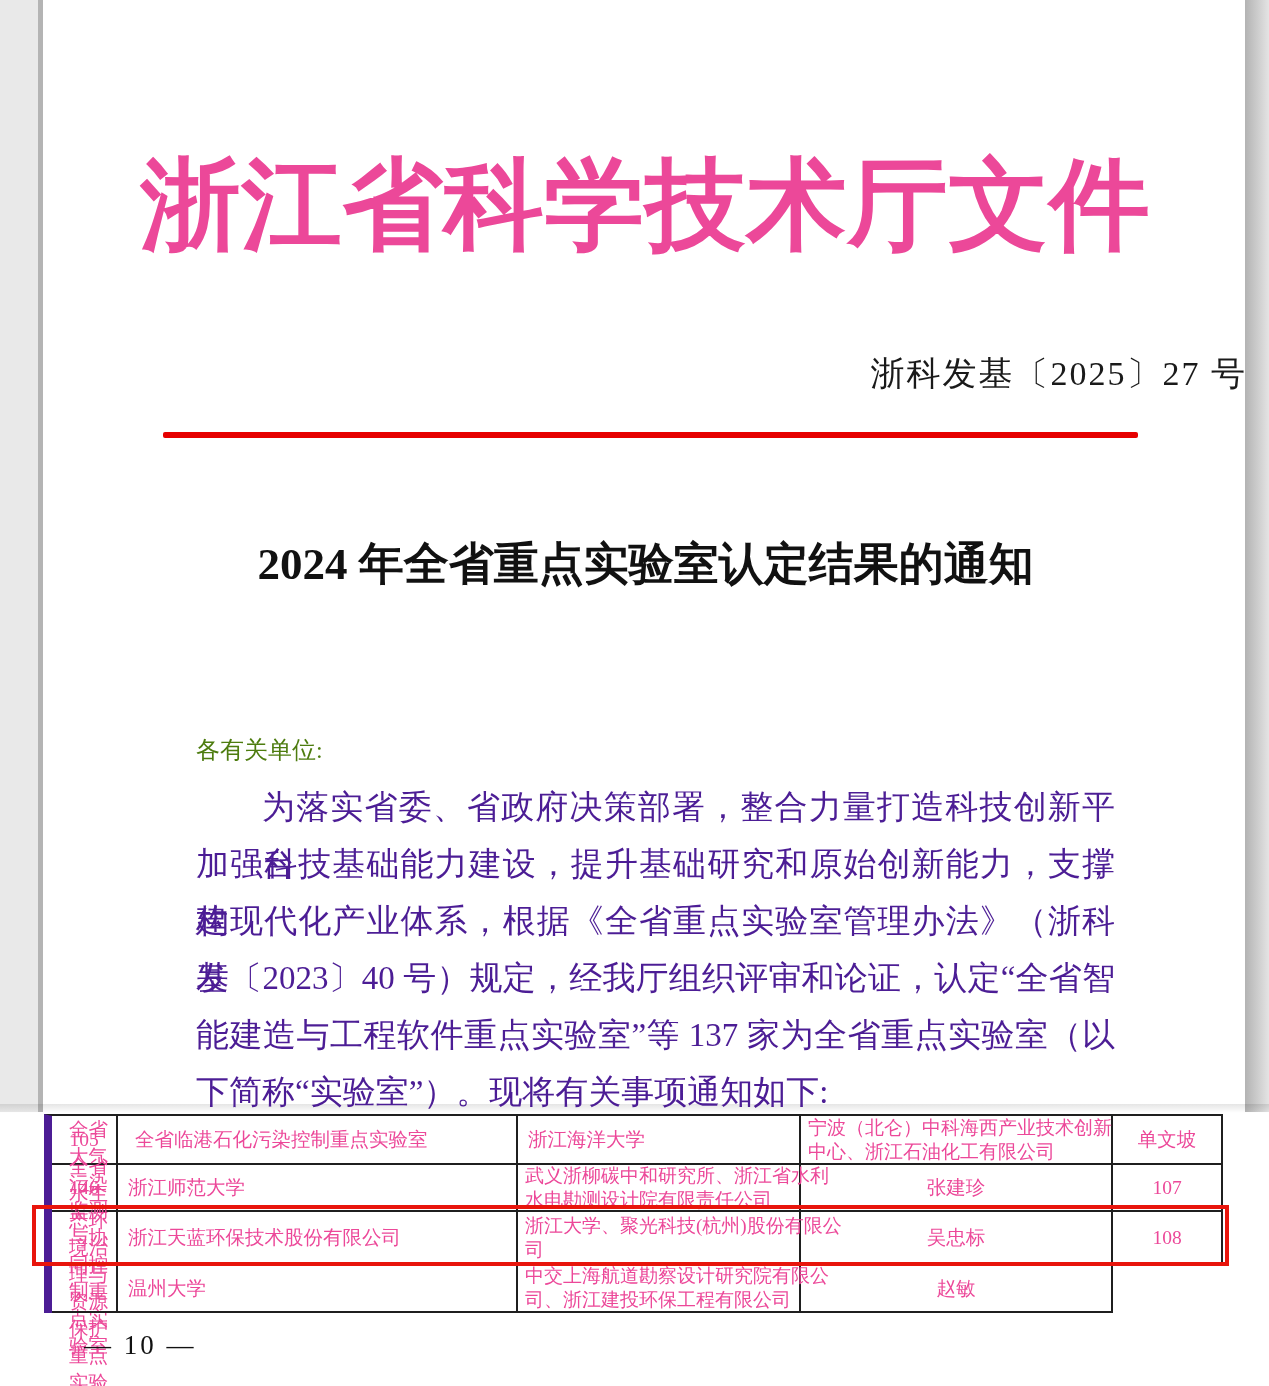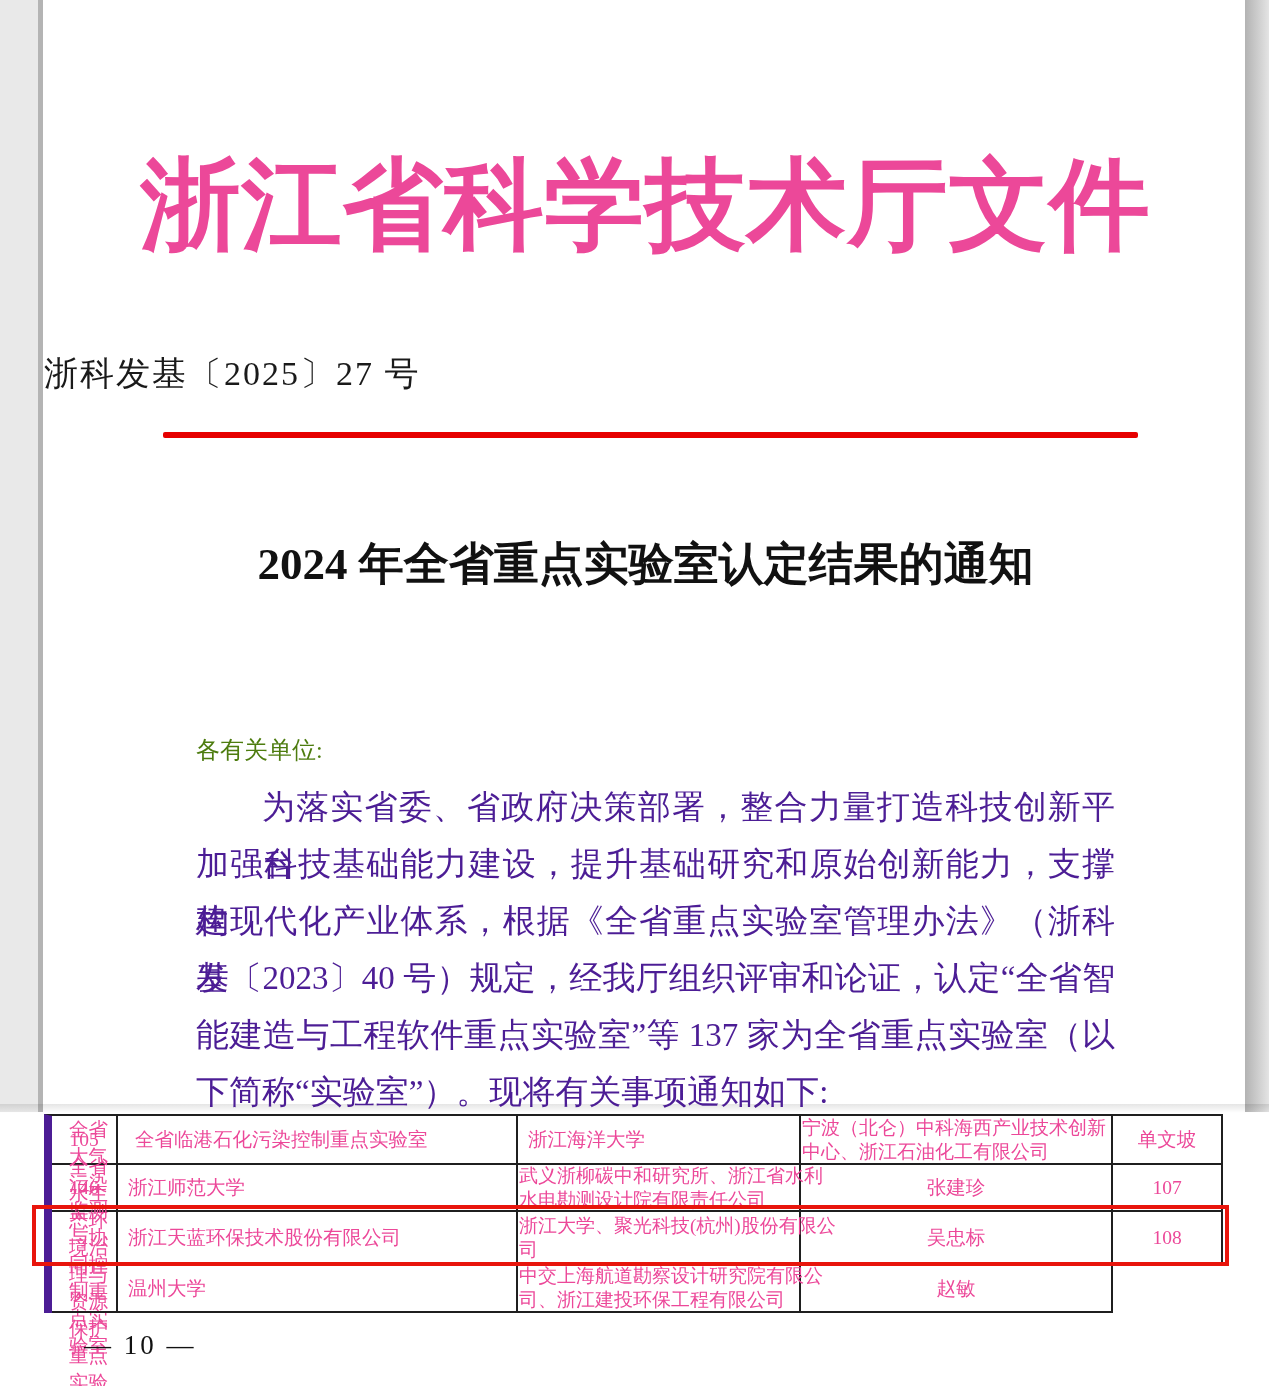--- a/index.html
+++ b/index.html
@@ -16,21 +16,21 @@
   .page-shadow{left:0;top:1104px;width:1269px;height:9px;
     background:linear-gradient(to bottom,rgba(0,0,0,0.10),rgba(0,0,0,0));}
 
   
   .header-title{
     left:44px;top:150px;width:1203px;text-align:center;
     font-size:100px;line-height:112px;font-weight:bold;
     color:#ec4899;letter-spacing:1px;white-space:nowrap;
   }
   .doc-number{
-    left:44px;top:352px;width:1203px;text-align:left;
+    left:44px;top:352px;width:1203px;text-align:right;
     font-size:34px;line-height:44px;color:#1a1a1a;letter-spacing:2px;
   }
   .red-rule{left:163px;top:432px;width:975px;height:6px;background:#e60000;border-radius:2px;}
 
   .notice-title{
     left:44px;top:528px;width:1203px;text-align:center;
     font-size:45px;line-height:72px;font-weight:bold;color:#111;
   }
   .notice-title div{white-space:nowrap;}
 
@@ -54,21 +54,21 @@
     font-size:19.5px;color:#ec4899;
   }
   .cell{
     border-right:2px solid #1f1f1f;border-bottom:2px solid #1f1f1f;
     display:flex;align-items:center;box-sizing:border-box;overflow:visible;
   }
   .cell.center{justify-content:center;}
   .cell.lab{padding-left:17px;}
   .cell.org{padding-left:10px;text-align:right;}
   .cell.partners{flex-direction:column;align-items:flex-start;justify-content:center;
-    padding-left:1px;font-size:19px;line-height:24px;}
+    padding-left:7px;font-size:19px;line-height:24px;}
   .cell.partners div{white-space:nowrap;}
 
   .highlight-box{
     left:32px;top:1205px;width:1197px;height:61px;
     border:4px solid #e8150c;box-sizing:border-box;background:transparent;
   }
 
   .page-number{
     left:84px;top:1330px;font-size:27px;color:#111;letter-spacing:3px;white-space:nowrap;
   }

